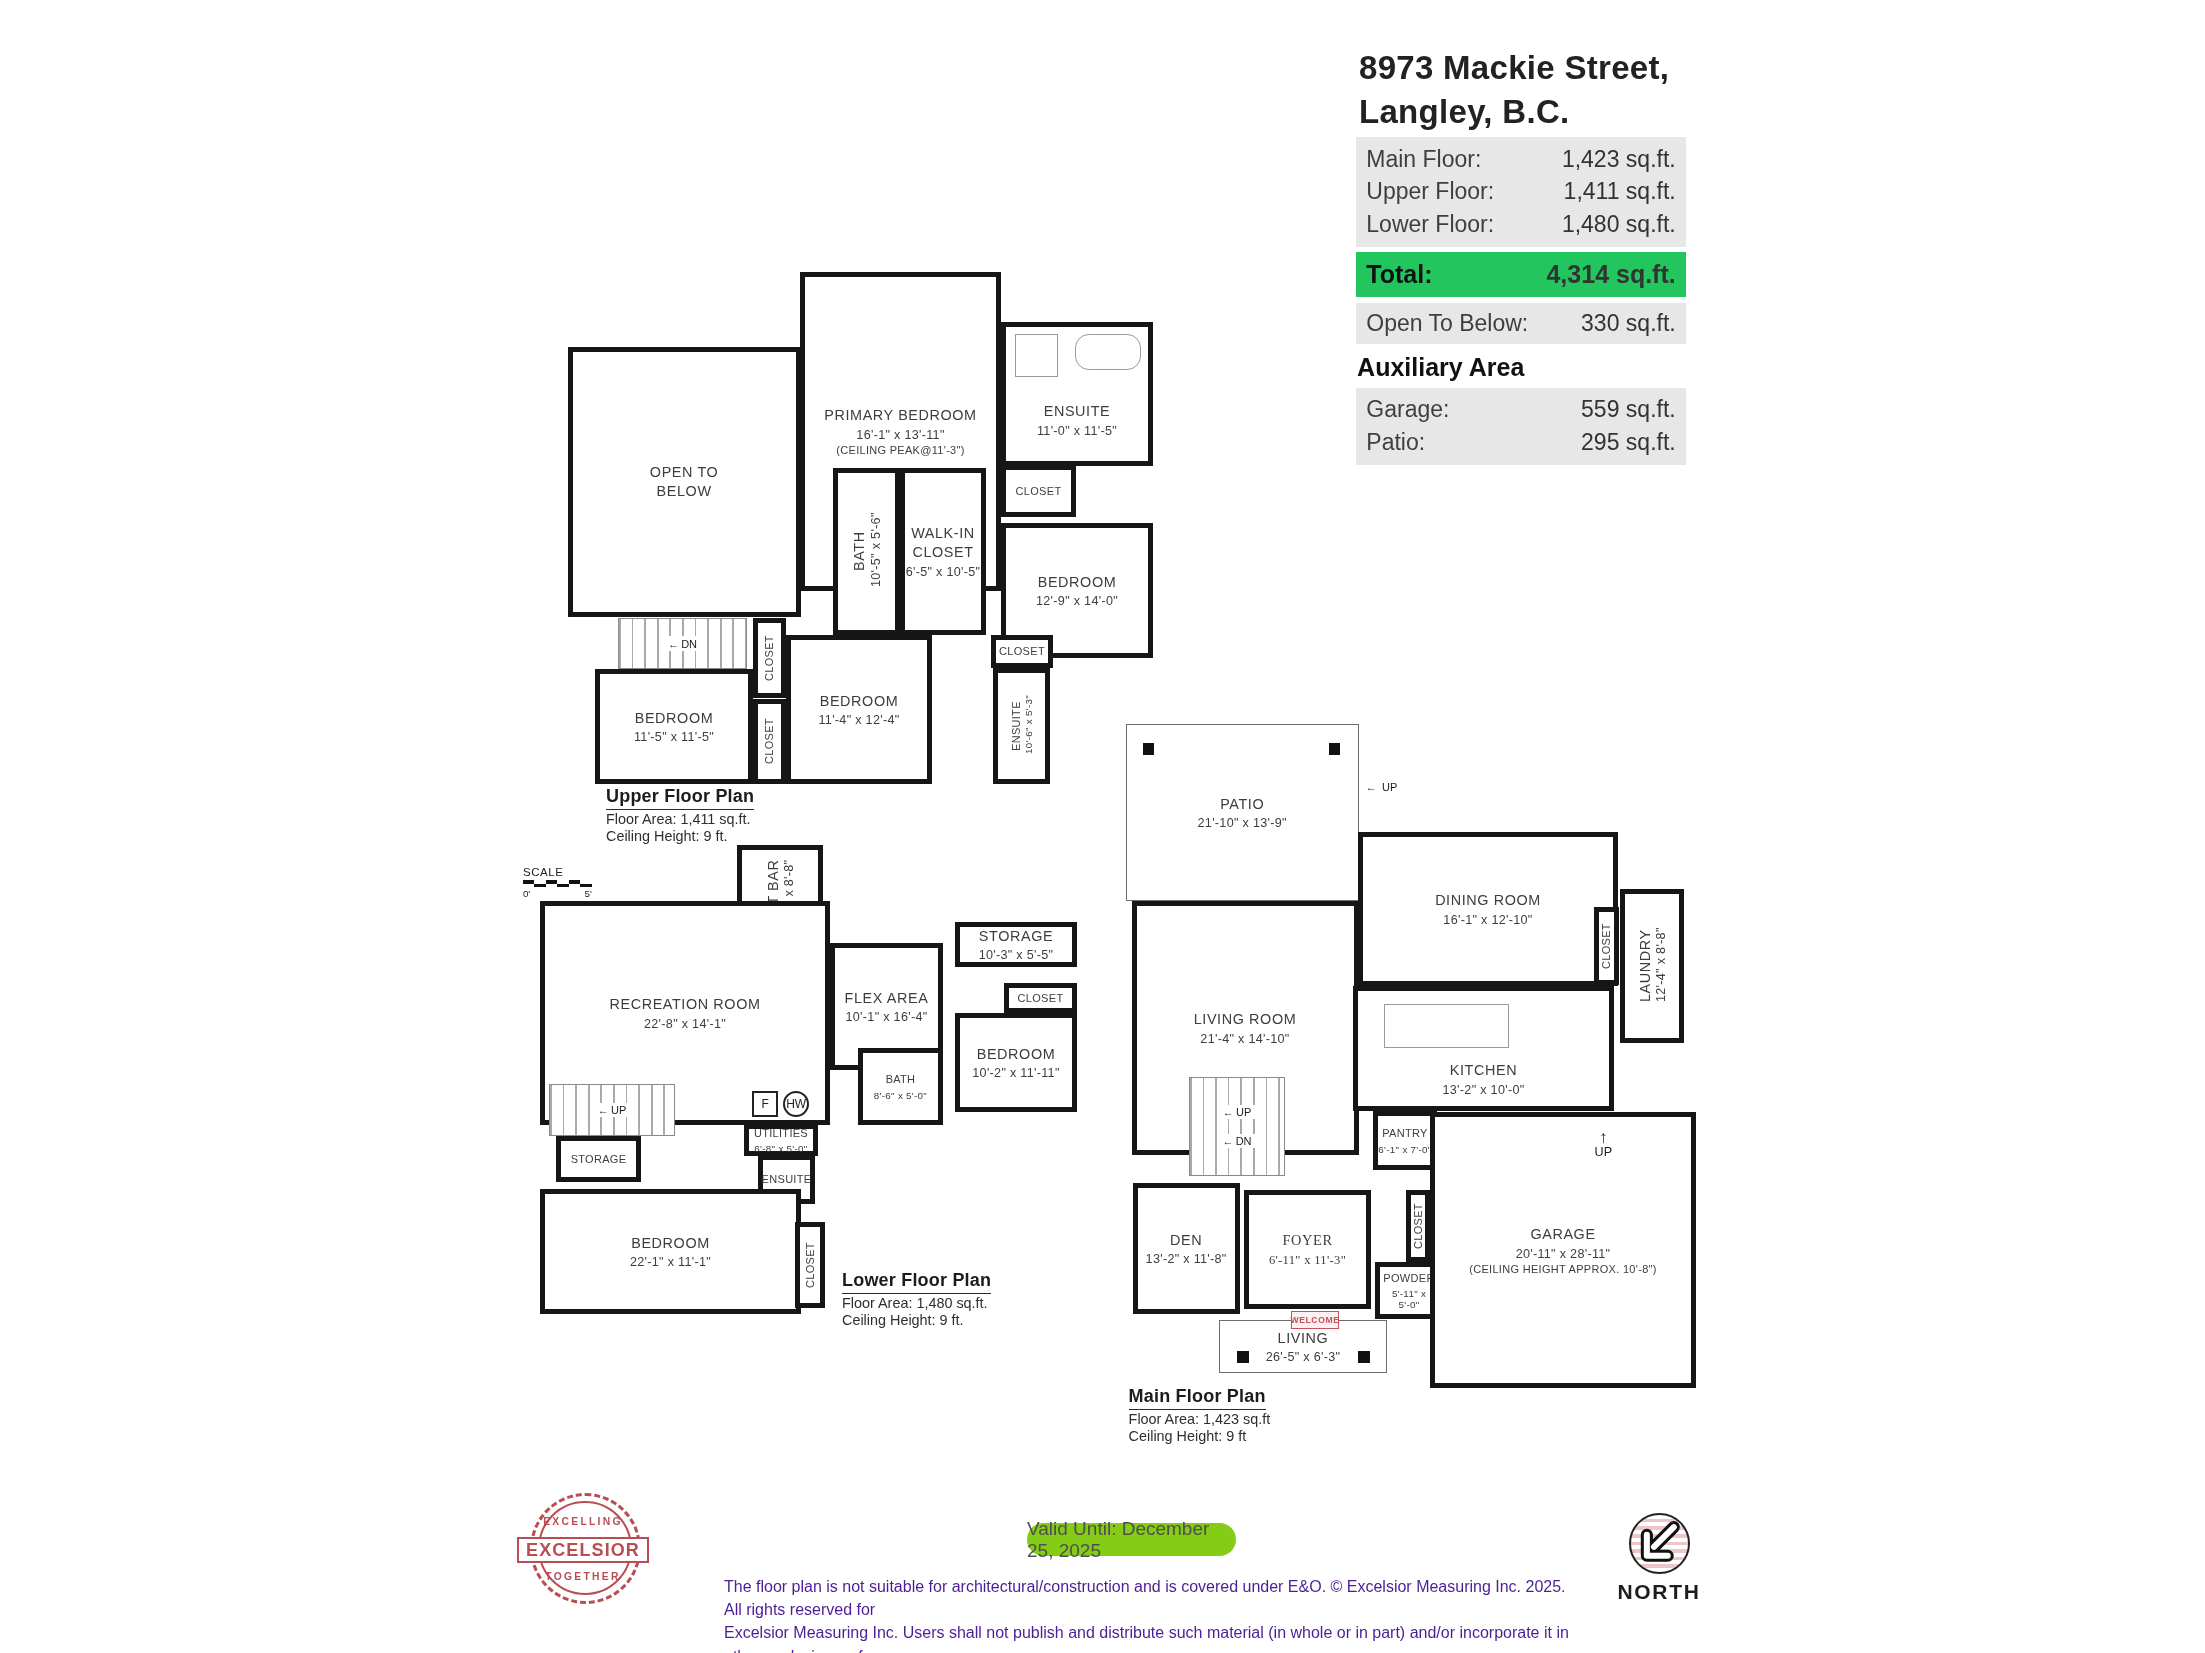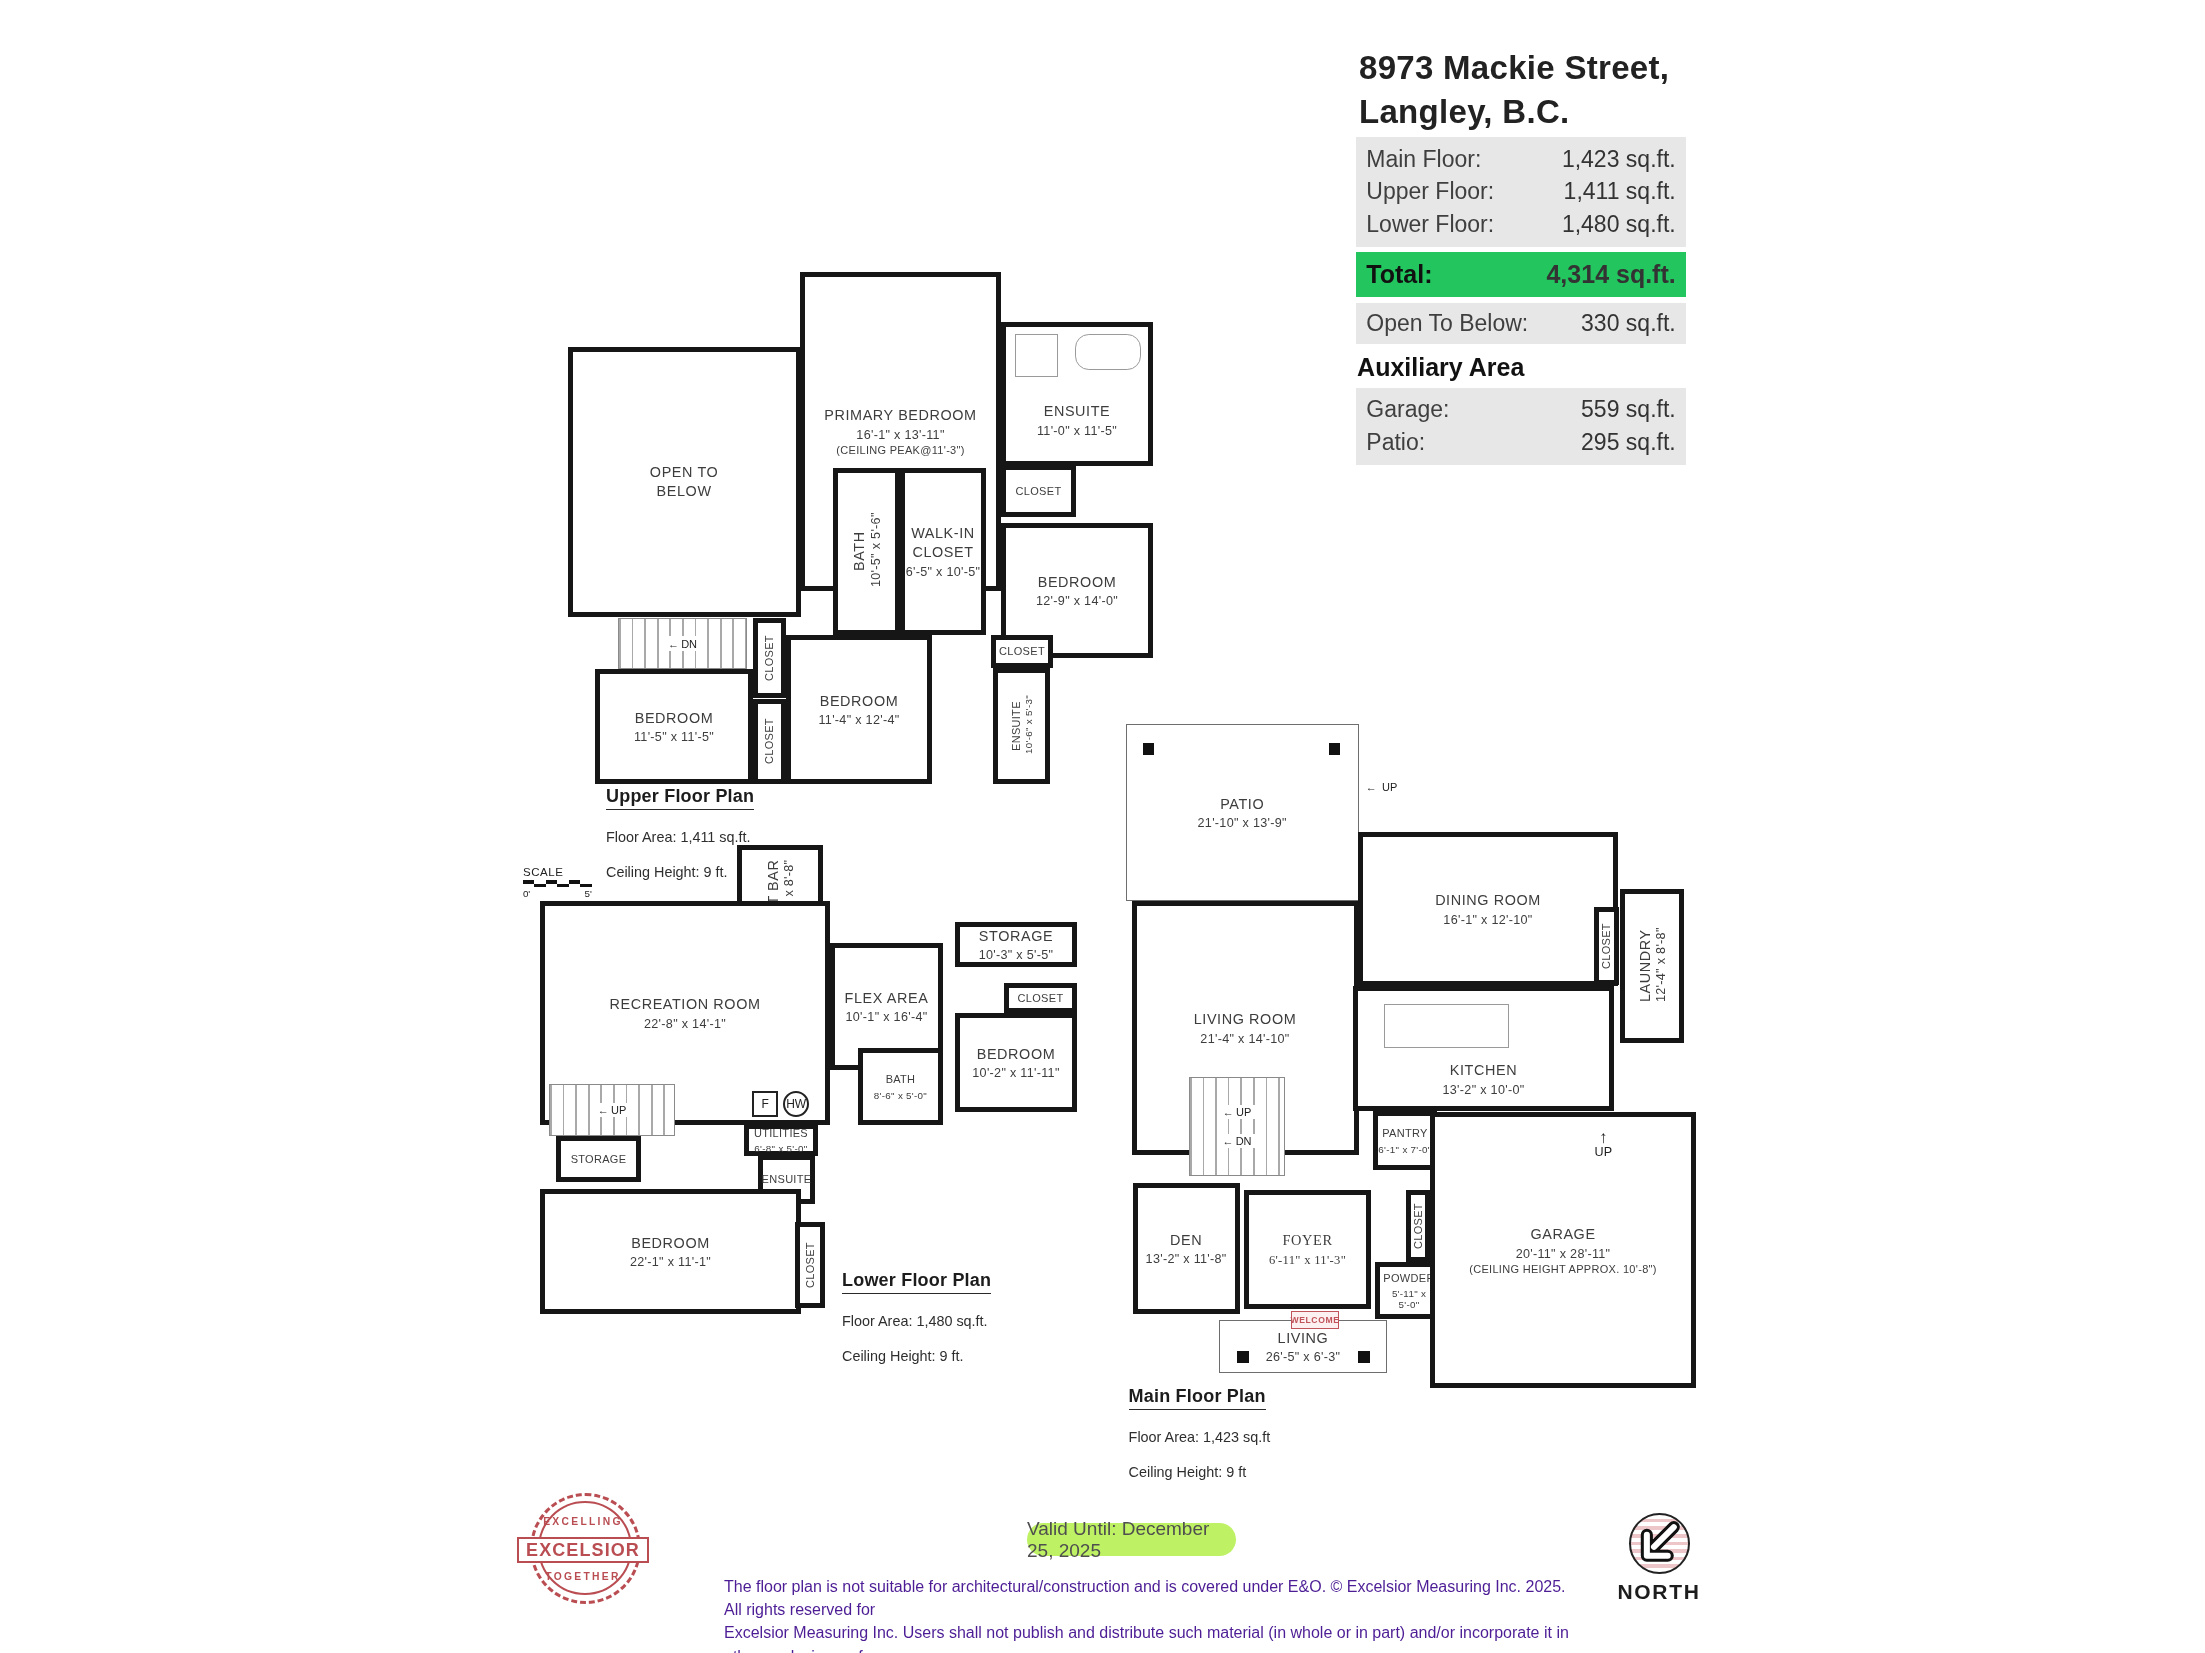--- a/index.html
+++ b/index.html
@@ -27,36 +27,36 @@
   .vert{writing-mode:vertical-rl;transform:rotate(180deg);}
   .stairs{position:absolute;box-sizing:border-box;border:1.7px solid #8a8a8a;background:
           repeating-linear-gradient(90deg,#a9a9a9 0 1.7px,#ffffff 1.7px 12.6px);display:flex;
           flex-direction:column;align-items:center;justify-content:center;gap:15px;}
   .arrlab{background:#fff;padding:1.1px 5.7px;font-size:11px;color:#1d1d1d;white-space:nowrap;}
   .arrlab::before{content:"\2190\2009";}
   .uparr{display:flex;flex-direction:column;align-items:center;font-size:12.6px;color:#1d1d1d;background:#fff;padding:1.1px 4.6px;}
   .uparr::before{content:"\2191";font-size:17px;line-height:0.9;}
   .planlabel .t{font-size:18px;font-weight:bold;color:#1c1c1c;border-bottom:1.7px solid #2a2a2a;
                 display:inline-block;padding-bottom:2.3px;letter-spacing:0.2px;}
-  .planlabel .l{font-size:14.4px;color:#2e2e2e;margin-top:19px;}
+  .planlabel .l{font-size:14.4px;color:#2e2e2e;margin-top:1px;}
   .post{position:absolute;width:11.5px;height:11.5px;background:#111;}
   .fixture{position:absolute;border:1.7px solid #9a9a9a;background:#fff;box-sizing:border-box;}
   .fixture.round{border-radius:13.8px;}
   .fbox{position:absolute;border:2.3px solid #222;background:#fff;display:flex;align-items:center;justify-content:center;
         font-size:12px;color:#222;box-sizing:border-box;}
   .fbox.circle{border-radius:50%;}
   .mat{position:absolute;border:1.7px solid #c0545a;background:#fdf0f0;color:#c0545a;font-size:8.6px;font-weight:bold;
        letter-spacing:0.6px;display:flex;align-items:center;justify-content:center;box-sizing:border-box;}
   .scaleword{font-size:11.5px;color:#222;letter-spacing:0.6px;}
   .sbar{position:relative;height:6.9px;margin-top:2.3px;}
   .sbar .t1{position:absolute;left:0;top:0;height:3.4px;width:100%;background:repeating-linear-gradient(90deg,#111 0 11.5px,transparent 11.5px 23px);}
   .sbar .t2{position:absolute;left:0;top:3.4px;height:3.4px;width:100%;background:repeating-linear-gradient(90deg,transparent 0 11.5px,#111 11.5px 23px);}
   .sends{display:flex;justify-content:space-between;font-size:9.8px;color:#222;margin-top:1.1px;}
   
-  .pill{background:#bef264;border-radius:19.5px;display:flex;align-items:center;justify-content:center;
+  .pill{background:#84cc16;border-radius:19.5px;display:flex;align-items:center;justify-content:center;
         font-size:19px;color:#4f4f4f;}
   .disc{font-size:16px;line-height:1.45;color:#4c1d95;text-align:left;}
   .badge-outer{position:absolute;border:3.4px dashed #b94d52;border-radius:50%;}
   .badge-inner{position:absolute;border:2.3px solid #b94d52;border-radius:50%;}
   .badge-word{position:absolute;width:100%;text-align:center;color:#b94d52;font-weight:bold;
               font-size:10.3px;letter-spacing:2.3px;}
   .badge-banner{position:absolute;border:2.3px solid #b94d52;background:#fff;display:flex;align-items:center;
                 justify-content:center;color:#b94d52;font-weight:bold;font-size:18px;letter-spacing:1.1px;box-sizing:border-box;}
   .north-circ{position:absolute;border:2.9px solid #222;border-radius:50%;box-sizing:border-box;
               background:repeating-linear-gradient(180deg,#ffffff 0 4px,#edc6c9 4px 7.5px);overflow:hidden;}

